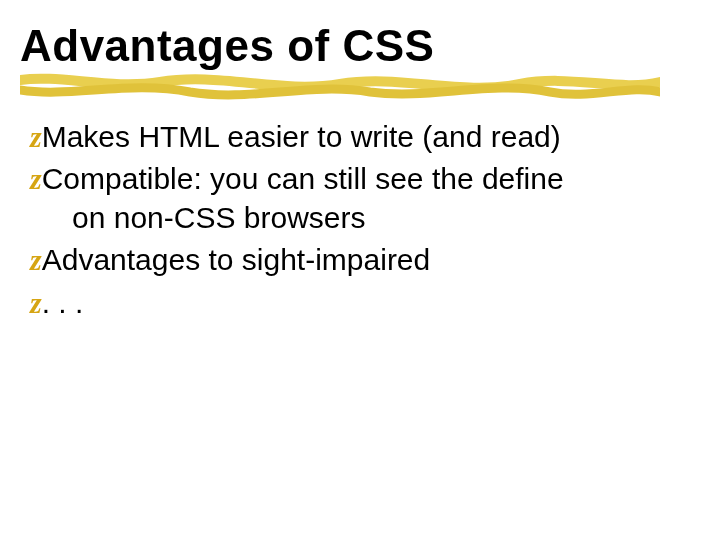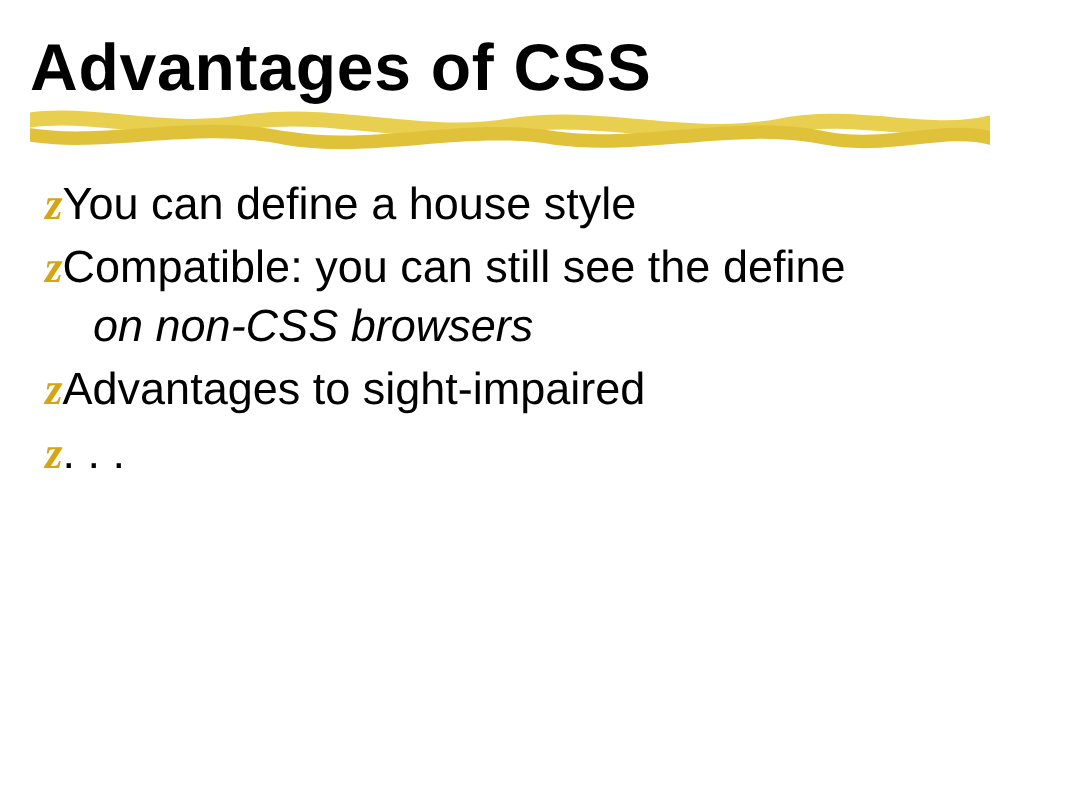--- a/index.html
+++ b/index.html
@@ -61,42 +61,41 @@
     font-weight: bold;
     color: #d6a513;
     font-size: 30px;
     display: inline;
   }
   .btext {
     display: inline;
   }
   .continuation {
     display: block;
-    margin-left: 32px;
+    margin-left: 42px;
     font-size: 30px;
     line-height: 1.28;
-    font-style: italic;
   }
 </style>
 </head>
 <body>
 
 <div class="slide">
 
   <div class="title-wrap">
     <svg class="underline" viewBox="0 0 640 32" preserveAspectRatio="none">
       <path d="M0,10 C40,4 90,20 140,12 C200,2 260,24 320,14 C380,4 440,26 500,14 C550,4 600,22 640,12" stroke="#e9cf4f" stroke-width="10" fill="none" stroke-linecap="round"></path>
       <path d="M0,20 C50,28 110,10 170,22 C230,32 290,12 350,22 C410,30 470,10 530,22 C570,30 610,14 640,22" stroke="#e0c23a" stroke-width="9" fill="none" stroke-linecap="round"></path>
     </svg>
     <h1 class="title">Advantages of CSS</h1>
   </div>
 
   <div class="bullets">
     <div class="bullet">
-      <span class="zmark">z</span><span class="btext">You can define a house style</span>
+      <span class="zmark">z</span><span class="btext">Makes HTML easier to write (and read)</span>
     </div>
     <div class="bullet">
       <span class="zmark">z</span><span class="btext">Compatible: you can still see the define</span>
       <span class="continuation">on non-CSS browsers</span>
     </div>
     <div class="bullet">
       <span class="zmark">z</span><span class="btext">Advantages to sight-impaired</span>
     </div>
     <div class="bullet">
       <span class="zmark">z</span><span class="btext">. . .</span>

